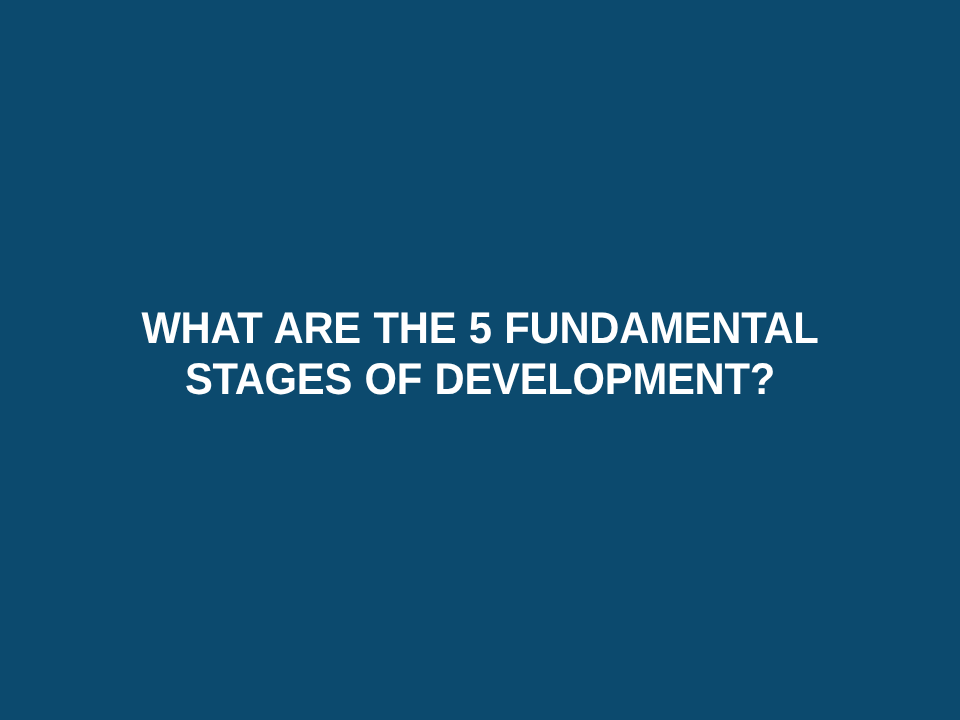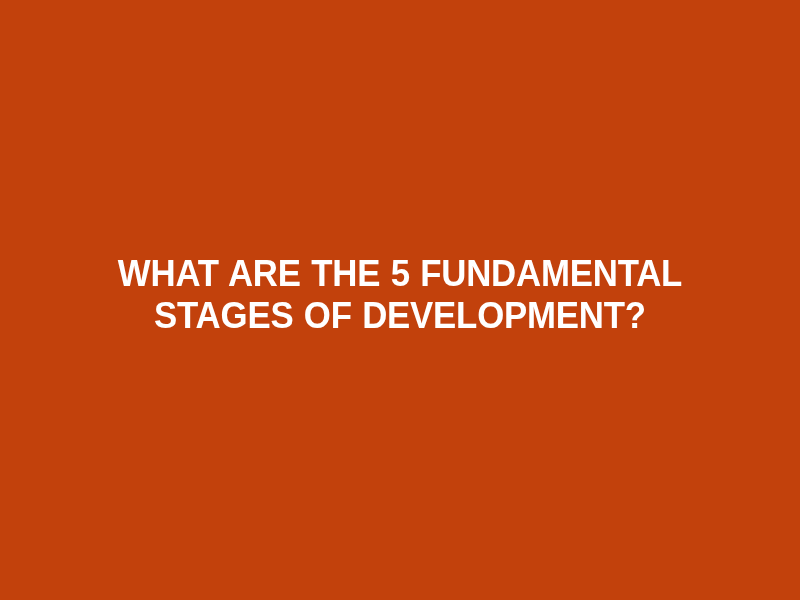--- a/index.html
+++ b/index.html
@@ -9,21 +9,21 @@
   body {
     width: 800px;
     height: 600px;
     overflow: hidden;
     font-family: "Liberation Sans", sans-serif;
   }
   .card {
     position: relative;
     width: 800px;
     height: 600px;
-    background: #c2410c;
+    background: #0c4a6e;
     display: flex;
     align-items: center;
     justify-content: center;
     box-sizing: border-box;
   }
   .headline-block {
     width: 700px;
     margin: 0;
     padding: 0;
     text-align: center;

